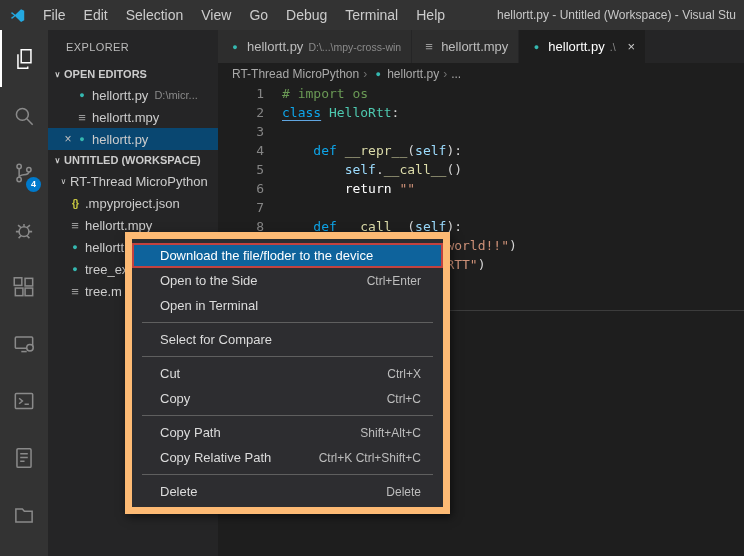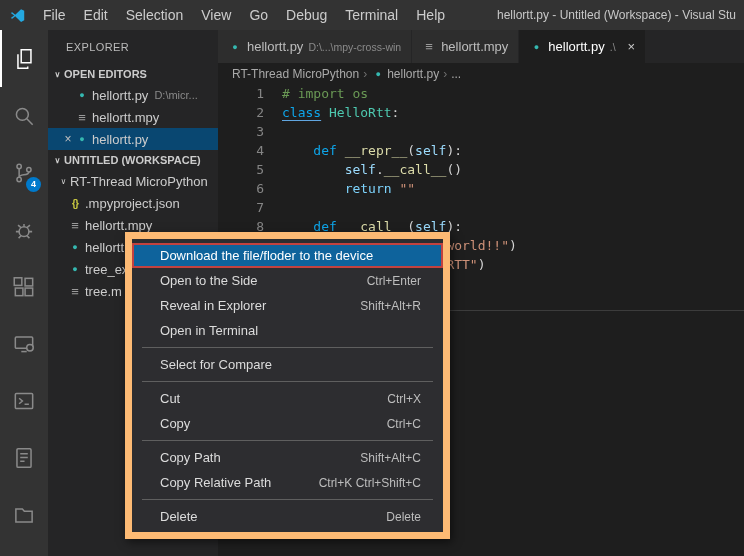--- a/index.html
+++ b/index.html
@@ -49,21 +49,21 @@
   .breadcrumbs{position:absolute;left:218px;top:63px;right:0;height:21px;background:#1e1e1e;display:flex;align-items:center;gap:4px;padding-left:14px;font-size:12px;color:#a9a9a9;z-index:4;}
   .bc-item{display:inline-flex;align-items:center;gap:2px;cursor:pointer;}
   .bc-sep{color:#6e6e6e;}
 
   
   .editor{position:absolute;left:218px;top:84px;right:0;bottom:0;background:#1e1e1e;z-index:3;}
   .code-line{display:flex;height:19px;line-height:19px;font-family:"DejaVu Sans Mono",monospace;font-size:13px;white-space:pre;}
   .ln{width:64px;padding-right:18px;text-align:right;color:#858585;flex:0 0 64px;}
   .tk-comment{color:#6a9955;text-align:right;}
   .tk-kw{color:#0ea5e9;}
-  .tk-ctrl{color:#7dd3fc;}
+  .tk-ctrl{color:#ffffff;}
   .tk-cls{color:#4ec9b0;}
   .tk-fn{color:#dcdcaa;}
   .tk-var{color:#9cdcfe;}
   .tk-str{color:#ce9178;}
   .tk-plain{color:#d4d4d4;}
   .tk-u{text-decoration:underline;text-underline-offset:3px;text-decoration-color:#61a6e0;}
   .divider{position:absolute;left:218px;top:310px;right:0;height:1px;background:#3c3c3c;z-index:3;}
 
   
   .contextmenu{position:absolute;left:125px;top:232px;width:325px;background:#2d2d30;border:7px solid #fdba74;
@@ -264,24 +264,20 @@
 
 <div class="contextmenu">
     <div class="menu-item hl">
       <span class="mi-label">Download the file/floder to the device</span>
     </div>
     <div class="menu-item">
       <span class="mi-label">Open to the Side</span>
       <span class="mi-shortcut">Ctrl+Enter</span>
     </div>
     <div class="menu-item">
-      <span class="mi-label">Reveal in Explorer</span>
-      <span class="mi-shortcut">Shift+Alt+R</span>
-    </div>
-    <div class="menu-item">
       <span class="mi-label">Open in Terminal</span>
     </div>
     <div class="menu-sep"></div>
     <div class="menu-item">
       <span class="mi-label">Select for Compare</span>
     </div>
     <div class="menu-sep"></div>
     <div class="menu-item">
       <span class="mi-label">Cut</span>
       <span class="mi-shortcut">Ctrl+X</span>

